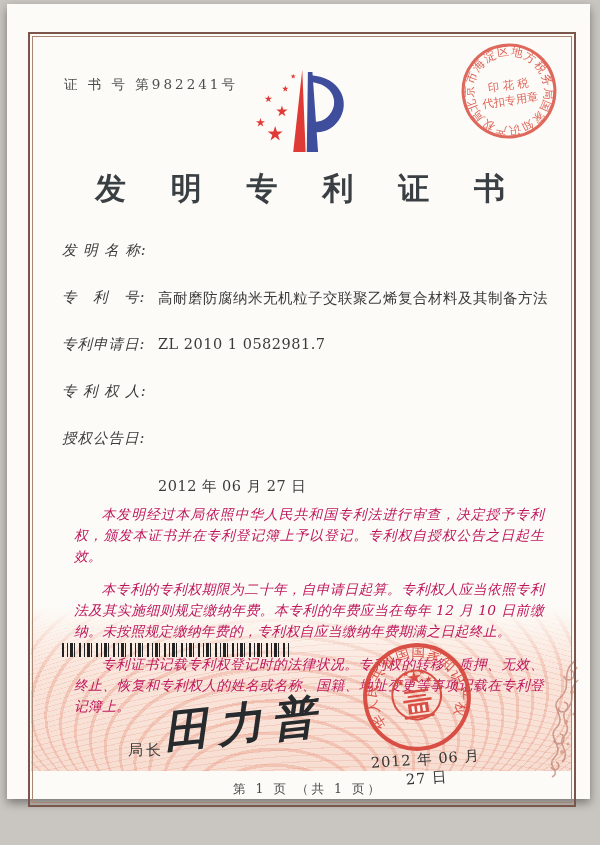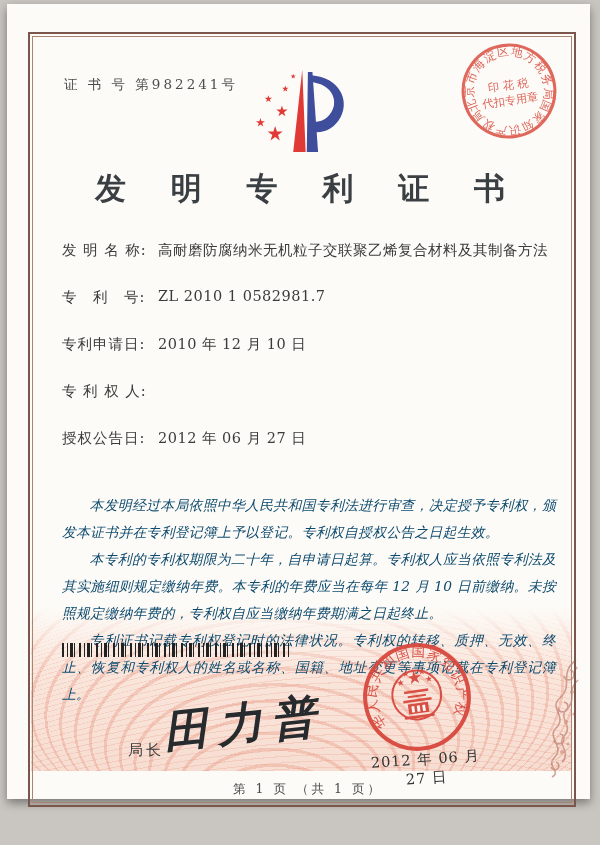--- a/index.html
+++ b/index.html
@@ -15,26 +15,26 @@
   .cert-no{position:absolute;left:64px;top:76px;font-size:13.5px;letter-spacing:3px;
            color:#4c4c4c;z-index:2;}
   .tax-stamp{position:absolute;left:458px;top:40px;width:102px;height:102px;
              opacity:.88;transform:rotate(-8deg);z-index:2;}
   .logo{position:absolute;left:240px;top:64px;width:120px;height:96px;z-index:2;}
   .title{position:absolute;left:0;right:0;top:168px;text-align:center;font-size:31px;
          font-weight:600;color:#3a3f43;letter-spacing:17px;text-indent:17px;z-index:2;}
   
   .fields{position:absolute;left:62px;right:38px;top:241px;z-index:2;}
   .field-row{display:flex;align-items:flex-start;height:47px;font-size:14.5px;color:#3b3b3b;}
-  .field-label{flex:0 0 96px;white-space:pre;letter-spacing:1px;}
-  .field-value{flex:1;letter-spacing:.5px;}
+  .field-label{flex:0 0 96px;white-space:pre;letter-spacing:1px;font-style:italic;}
+  .field-value{flex:1;letter-spacing:.5px;margin-top:48px;}
   
   .bodytext{position:absolute;left:62px;right:44px;top:492px;z-index:2;}
-  .bodytext p{margin:0;text-indent:2em;font-size:13.8px;line-height:27px;
-              color:#0c4a6e;font-style:italic;letter-spacing:.3px;text-align:justify;}
+  .bodytext p{margin:12px;text-indent:2em;font-size:13.8px;line-height:21px;
+              color:#be185d;font-style:italic;letter-spacing:.3px;text-align:justify;}
   
   .pink-zone{position:absolute;left:31px;right:28px;top:608px;bottom:39px;z-index:1;
      background:linear-gradient(to bottom,rgba(250,231,223,0) 0,#fae6dc 60px,#f7ddd1 100%);}
   .pink-zone::before{content:"";position:absolute;inset:0;
      background:
        repeating-radial-gradient(120% 75% at 45% 140%,rgba(225,120,95,.26) 0 1px,rgba(0,0,0,0) 1px 5px),
        repeating-radial-gradient(130% 85% at 60% -45%,rgba(225,120,95,.18) 0 1px,rgba(0,0,0,0) 1px 6px);
      -webkit-mask-image:linear-gradient(to bottom,transparent 0,#000 65px);
      mask-image:linear-gradient(to bottom,transparent 0,#000 65px);}
   .barcode{position:absolute;left:62px;top:643px;width:228px;height:14px;z-index:2;
@@ -105,21 +105,20 @@
     <div class="field-row">
       <span class="field-label">发 明 名 称:</span>
       <span class="field-value">高耐磨防腐纳米无机粒子交联聚乙烯复合材料及其制备方法</span>
     </div>
     <div class="field-row">
       <span class="field-label">专　利　号:</span>
       <span class="field-value">ZL 2010 1 0582981.7</span>
     </div>
     <div class="field-row">
       <span class="field-label">专利申请日:</span>
-      <span class="field-value">2010 年 12 月 10 日</span>
     </div>
     <div class="field-row">
       <span class="field-label">专 利 权 人:</span>
     </div>
     <div class="field-row">
       <span class="field-label">授权公告日:</span>
       <span class="field-value">2012 年 06 月 27 日</span>
     </div>
   </div>
 

